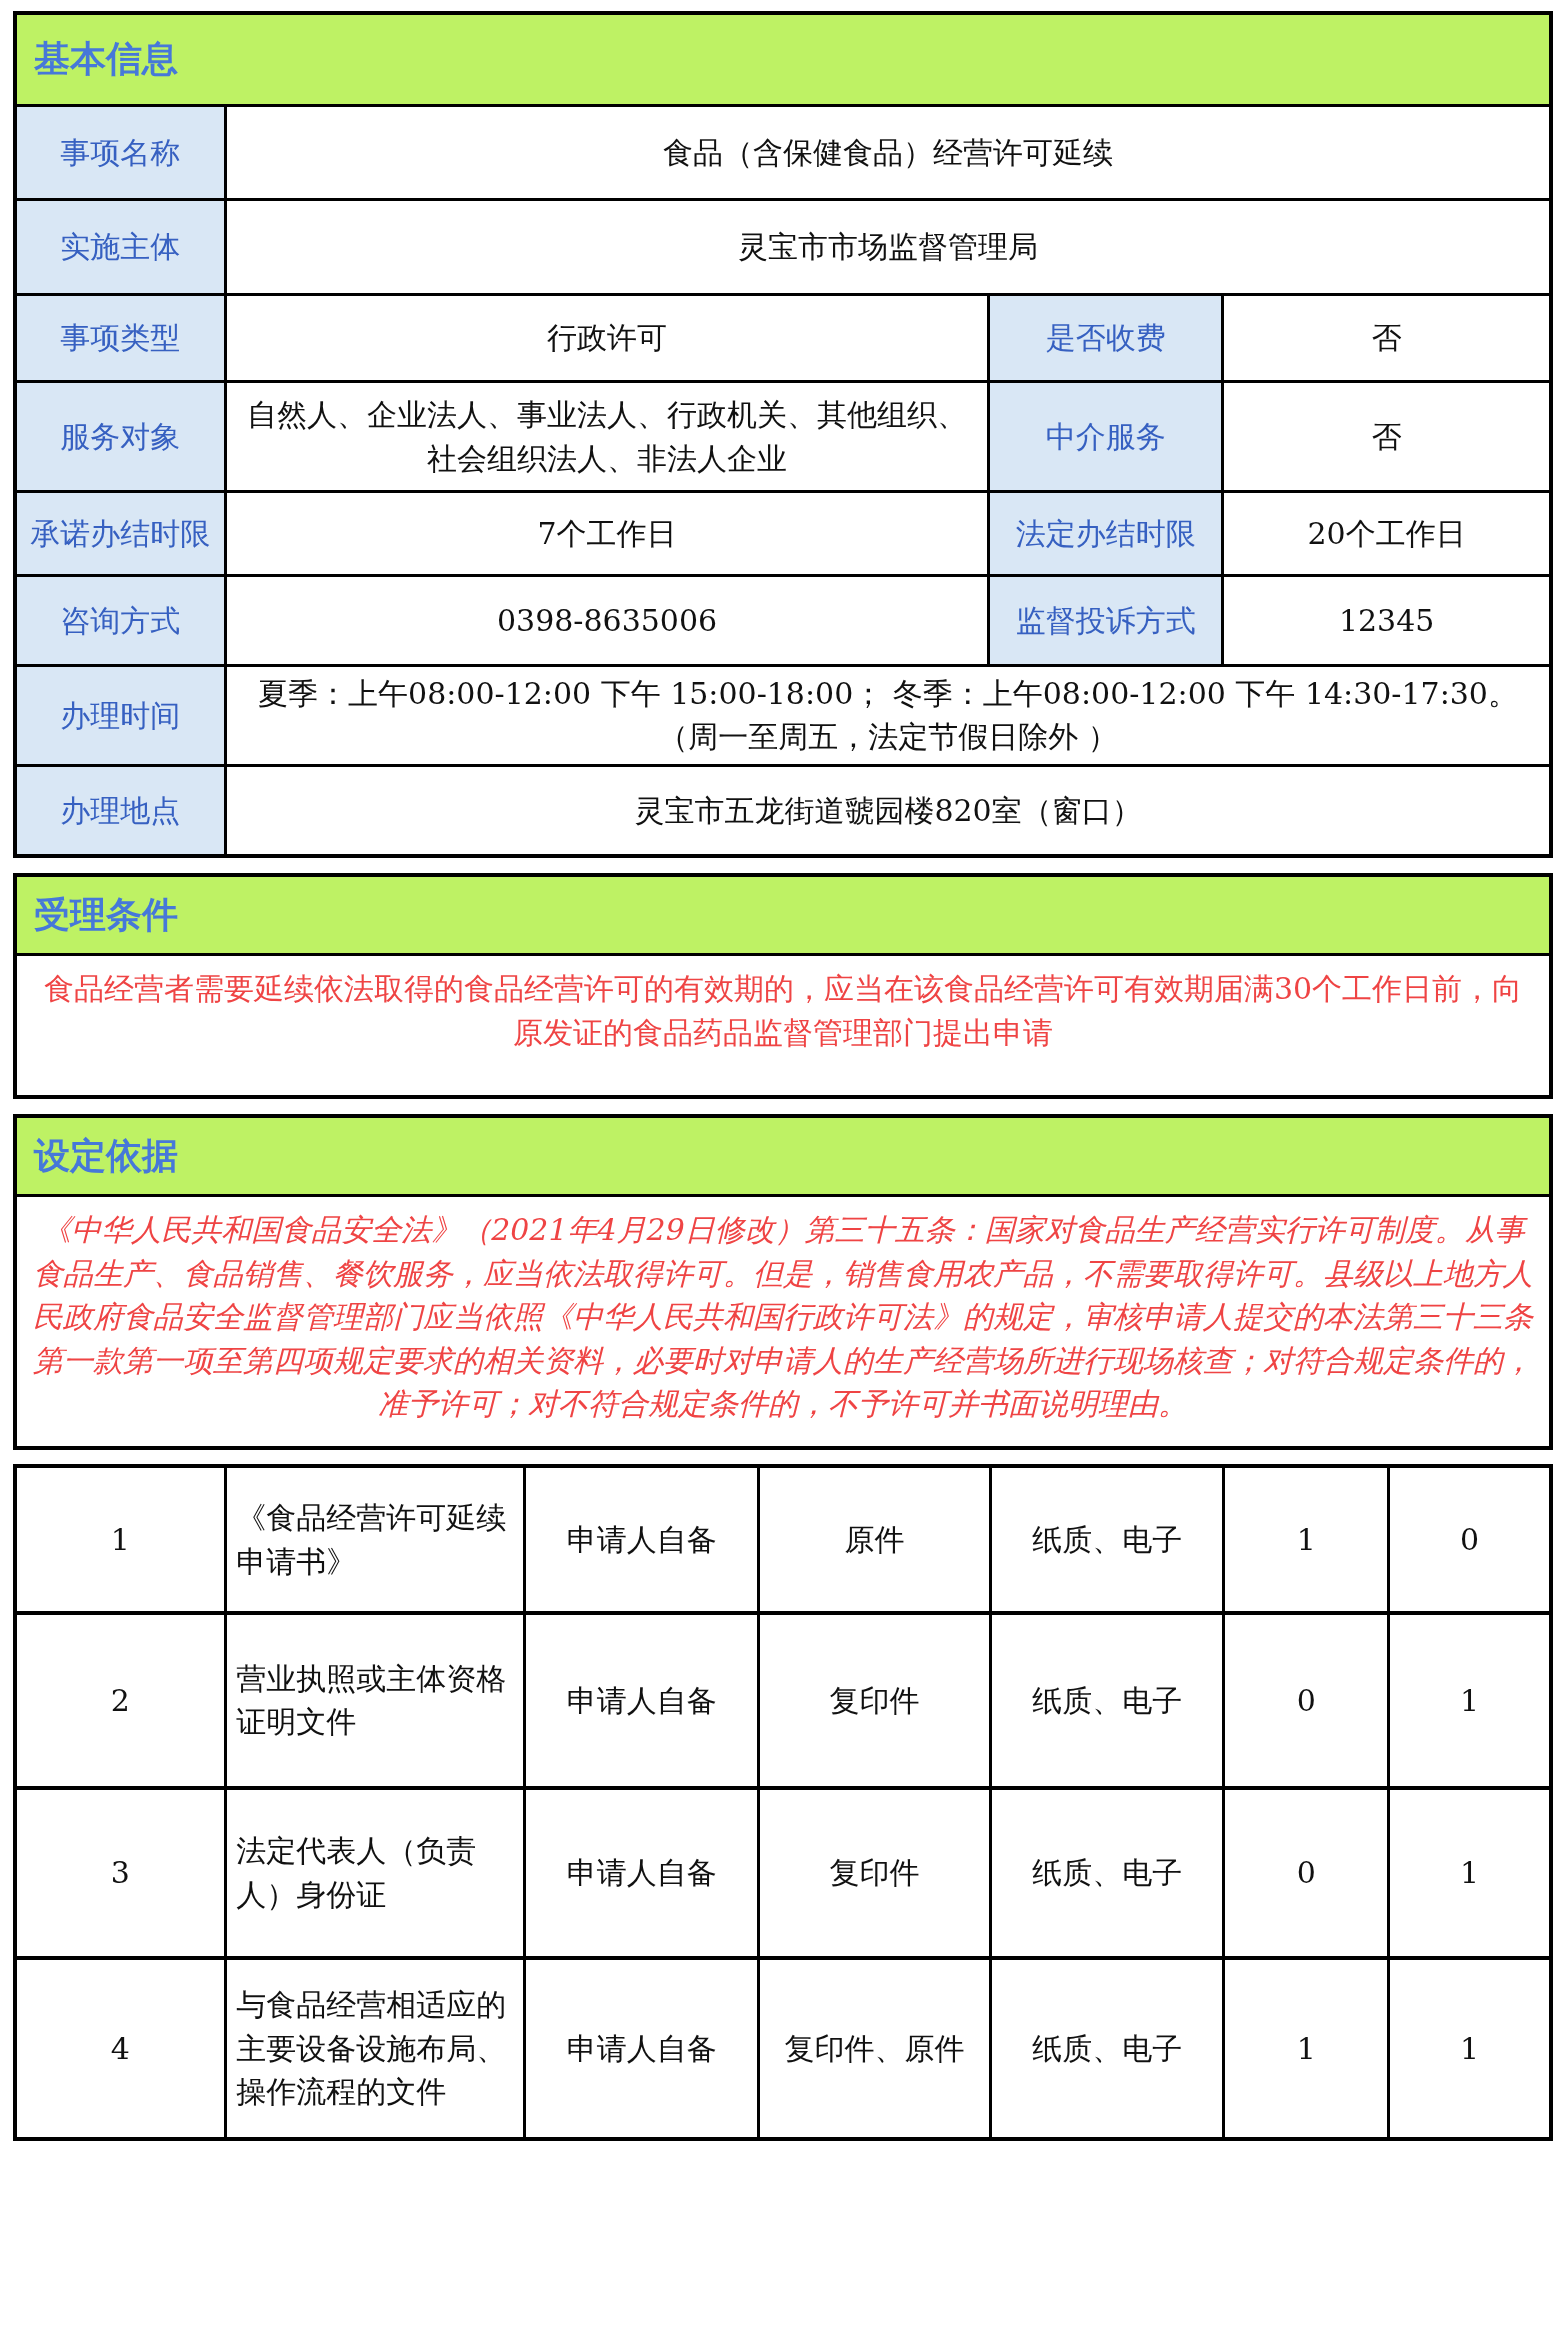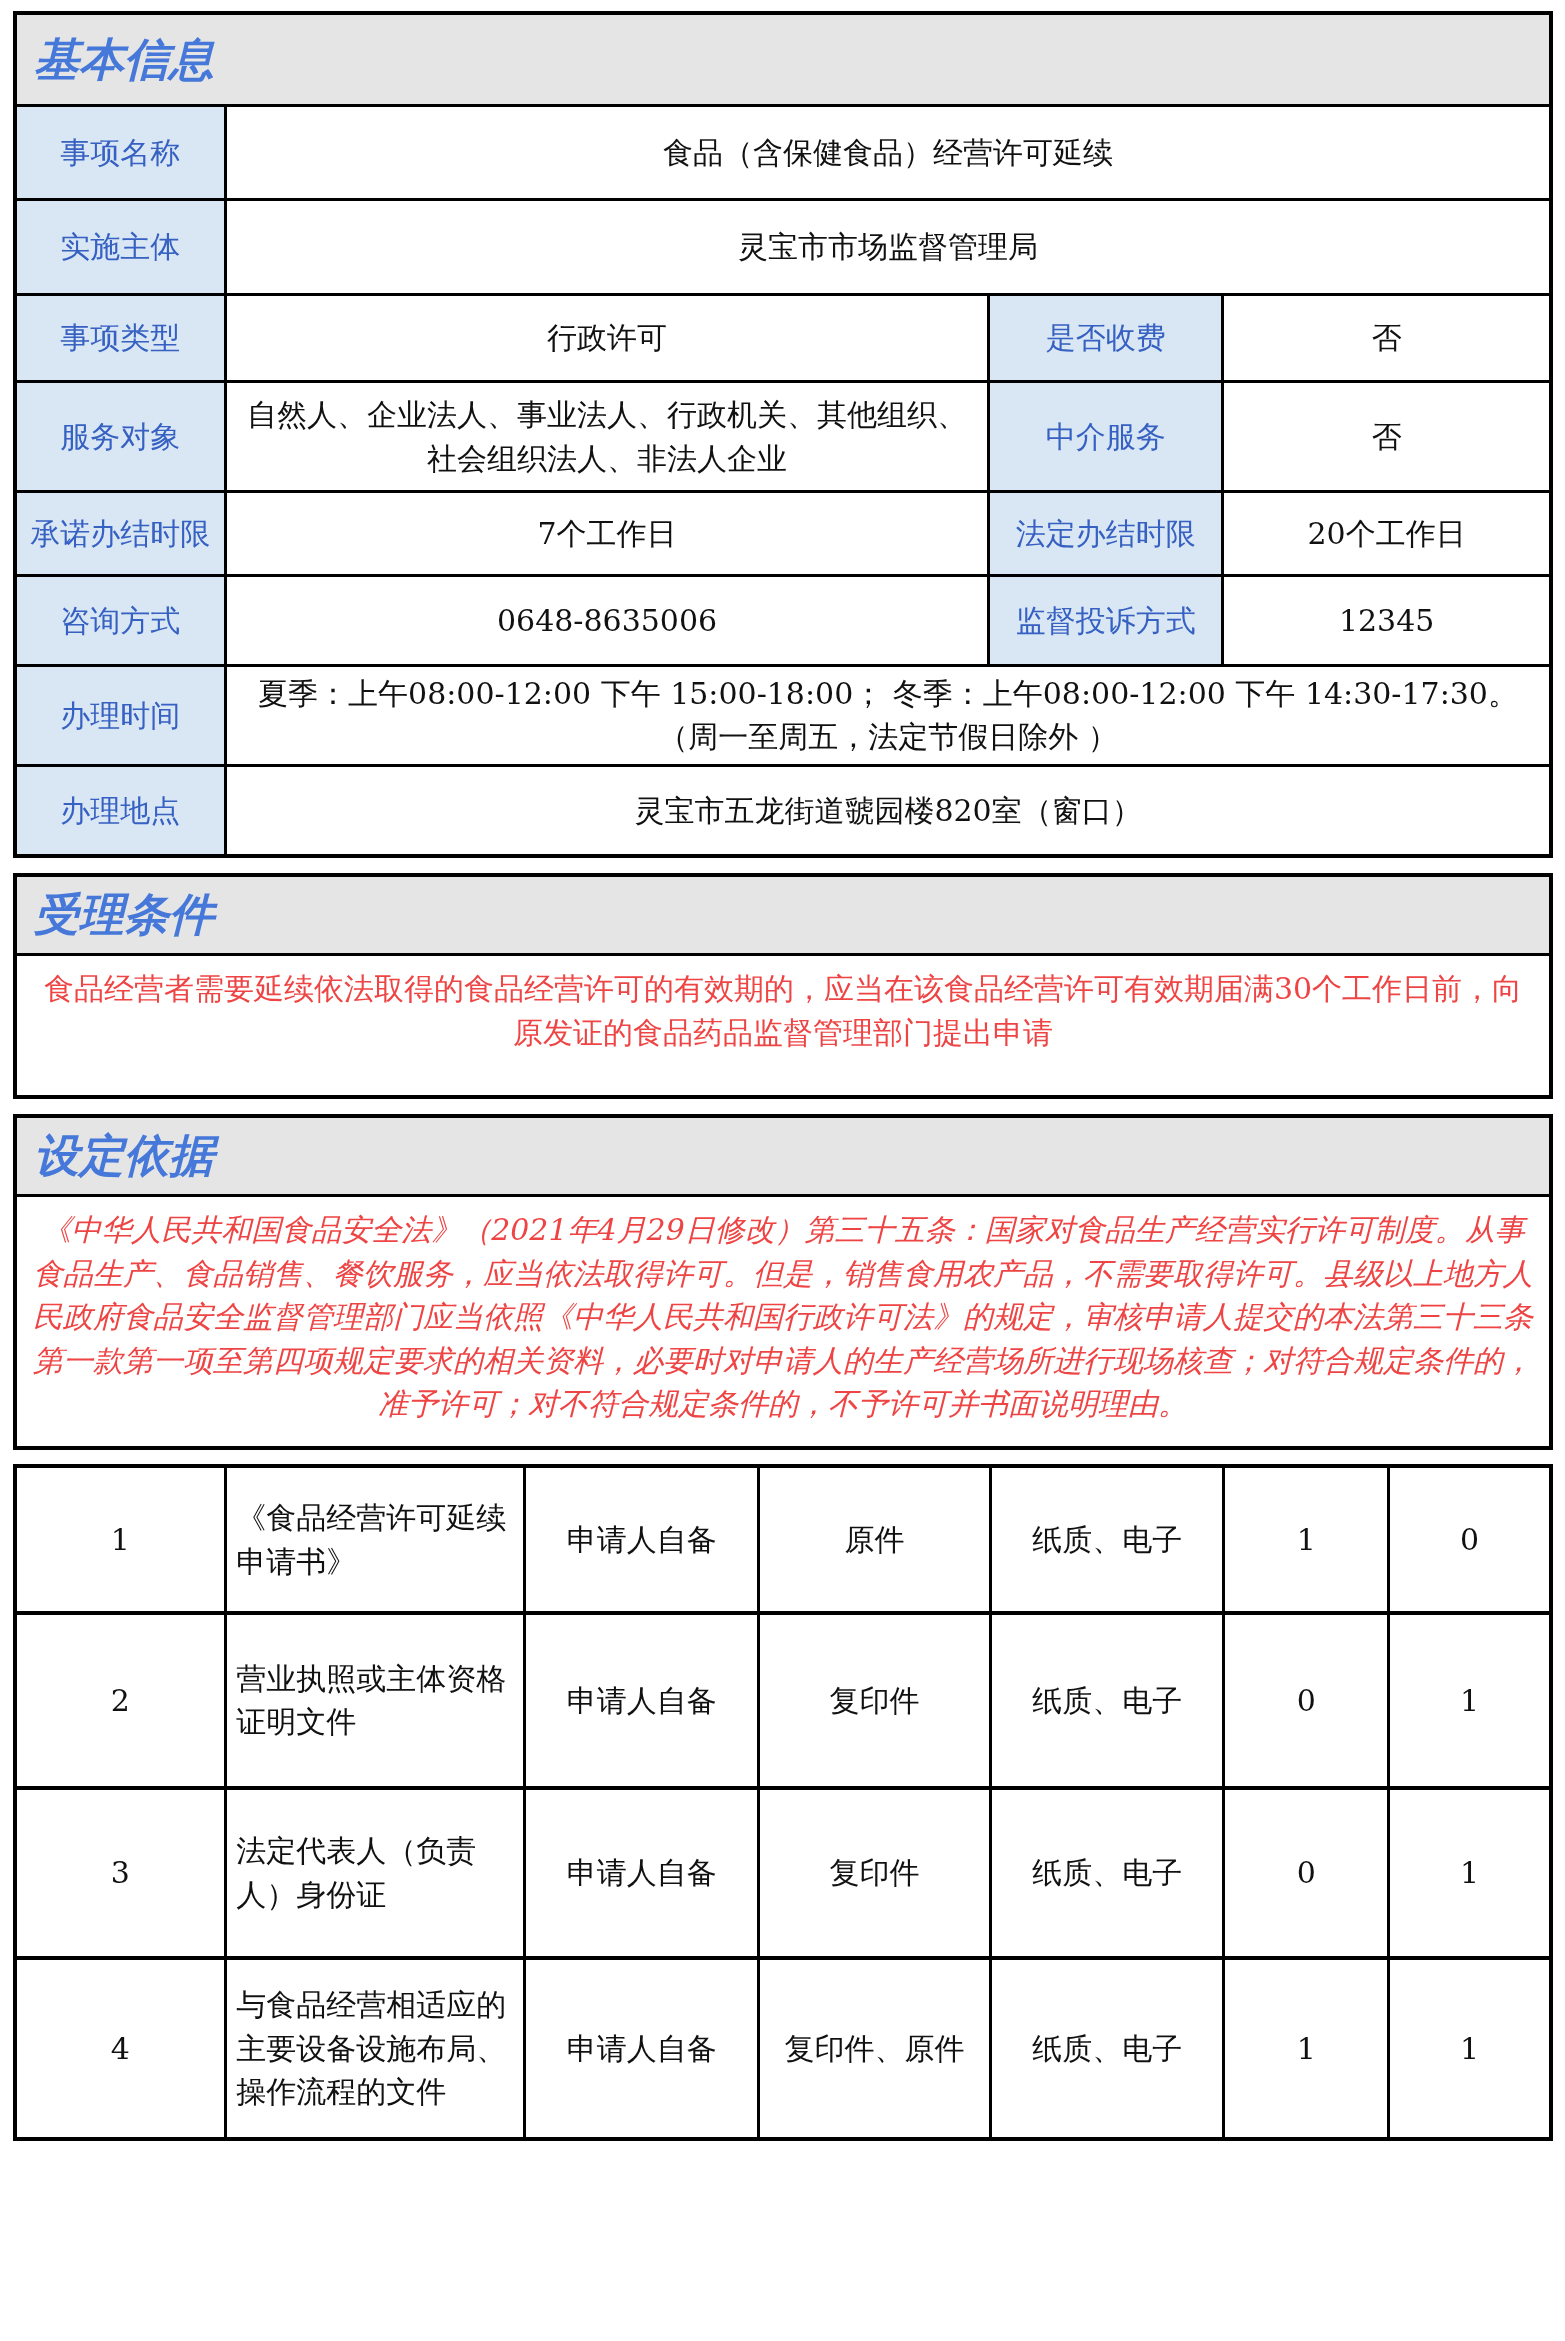--- a/index.html
+++ b/index.html
@@ -27,25 +27,24 @@
     font-size:30px;
     line-height:1.45;
     padding:4.8px 8px;
     overflow:hidden;
     word-break:break-all;
   }
   td.heading-cell{
     text-align:left;
     font-family:"Liberation Sans","DejaVu Sans",sans-serif;
     font-weight:800;
-    font-size:45px;
+    font-size:36px;
     color:#4678D9;
     padding-left:17.4px;
-    background:#e5e5e5;
-    font-style:italic;
+    background:#bef264;
   }
   td.label{
     background:#D9E7F5;
     color:#3660C1;
     margin-top:20px;
   }
   td.value{color:#111111;}
   
   .bh td{height:79px;}
   .r0 td{height:82px;}
@@ -119,21 +118,21 @@
         <td class="value">否</td>
       </tr>
       <tr class="r4">
         <td class="label">承诺办结时限</td>
         <td class="value">7个工作日</td>
         <td class="label">法定办结时限</td>
         <td class="value">20个工作日</td>
       </tr>
       <tr class="r5">
         <td class="label">咨询方式</td>
-        <td class="value">0648-8635006</td>
+        <td class="value">0398-8635006</td>
         <td class="label">监督投诉方式</td>
         <td class="value">12345</td>
       </tr>
       <tr class="r6">
         <td class="label">办理时间</td>
         <td class="value" colspan="3">
           <span class="hours-line">夏季：上午08:00-12:00 下午 15:00-18:00； 冬季：上午08:00-12:00 下午 14:30-17:30。</span>
           <span class="hours-line">（周一至周五，法定节假日除外 ）</span>
         </td>
       </tr>

